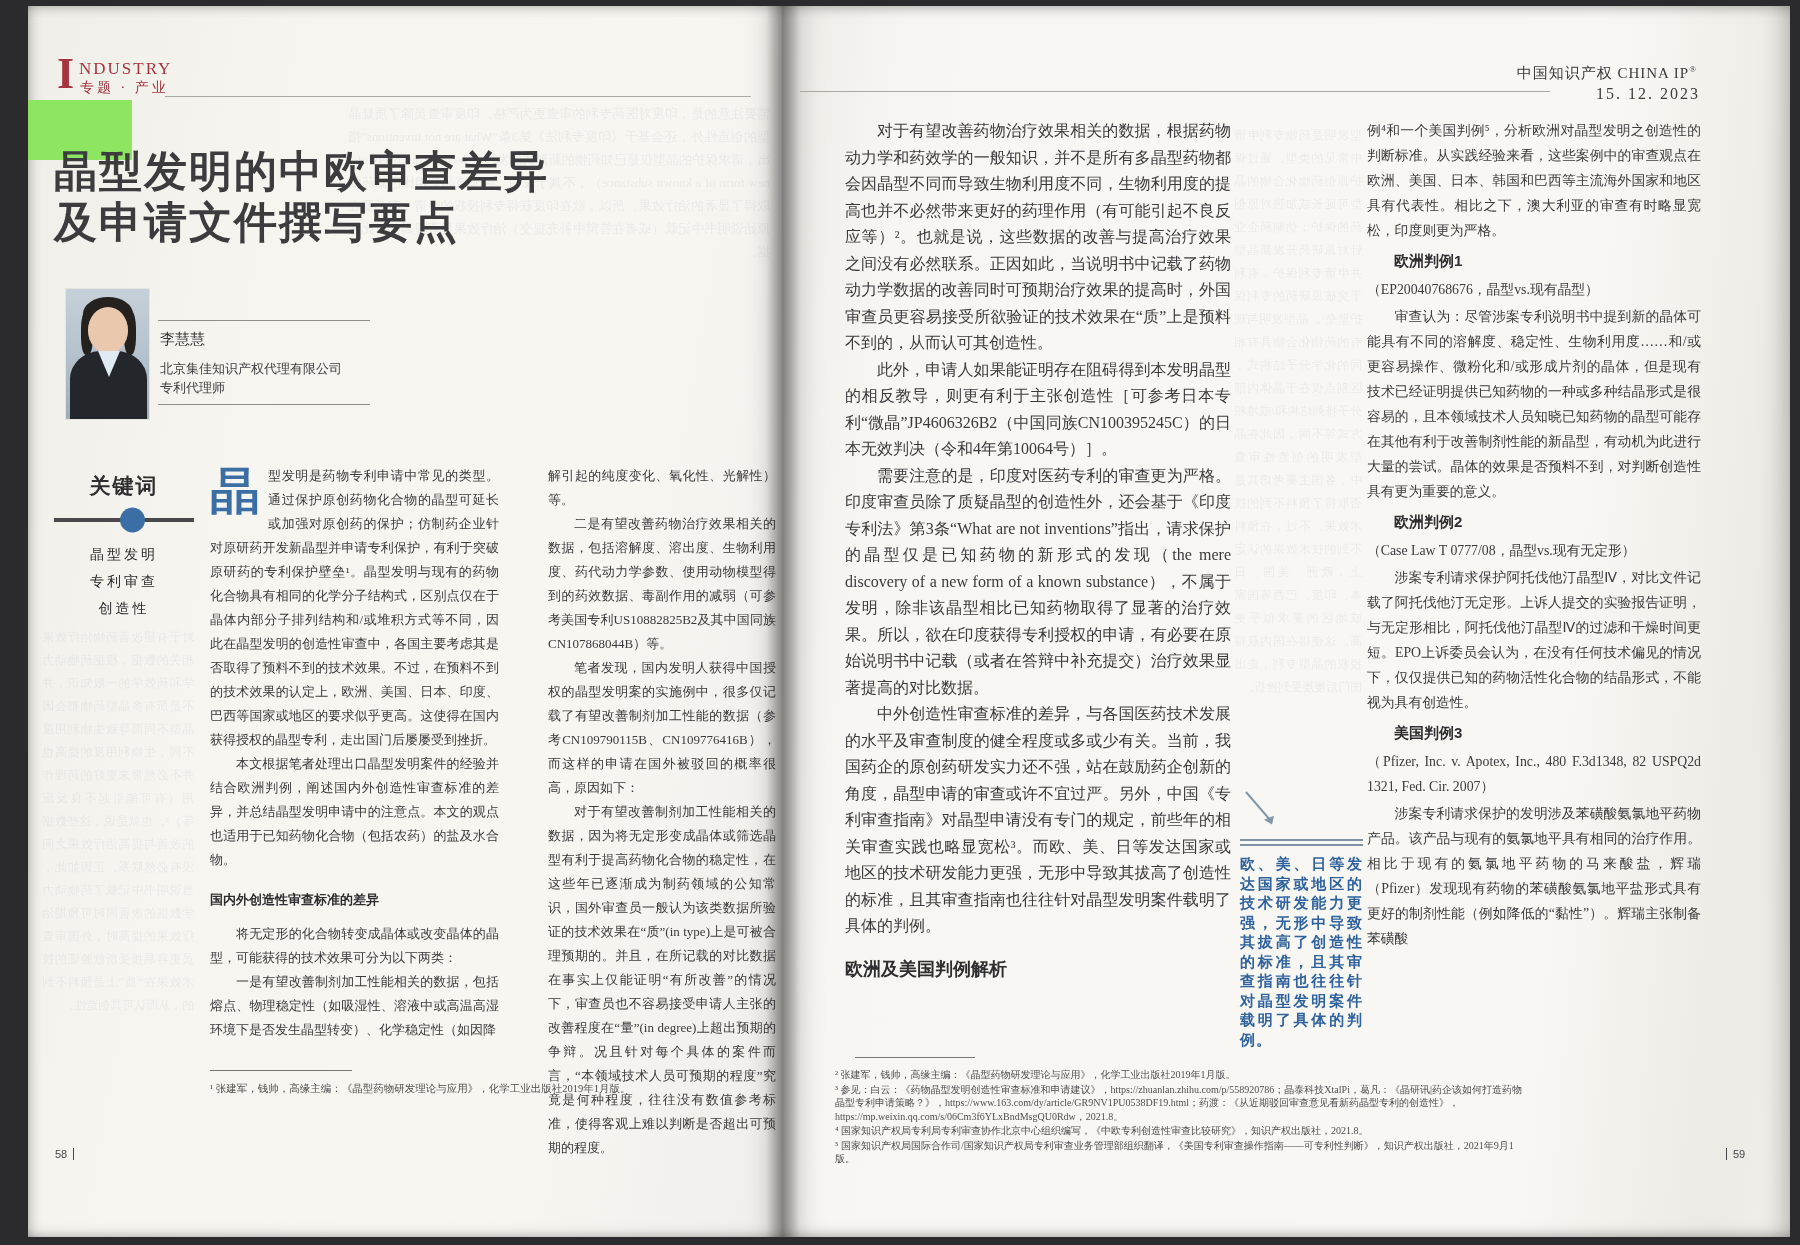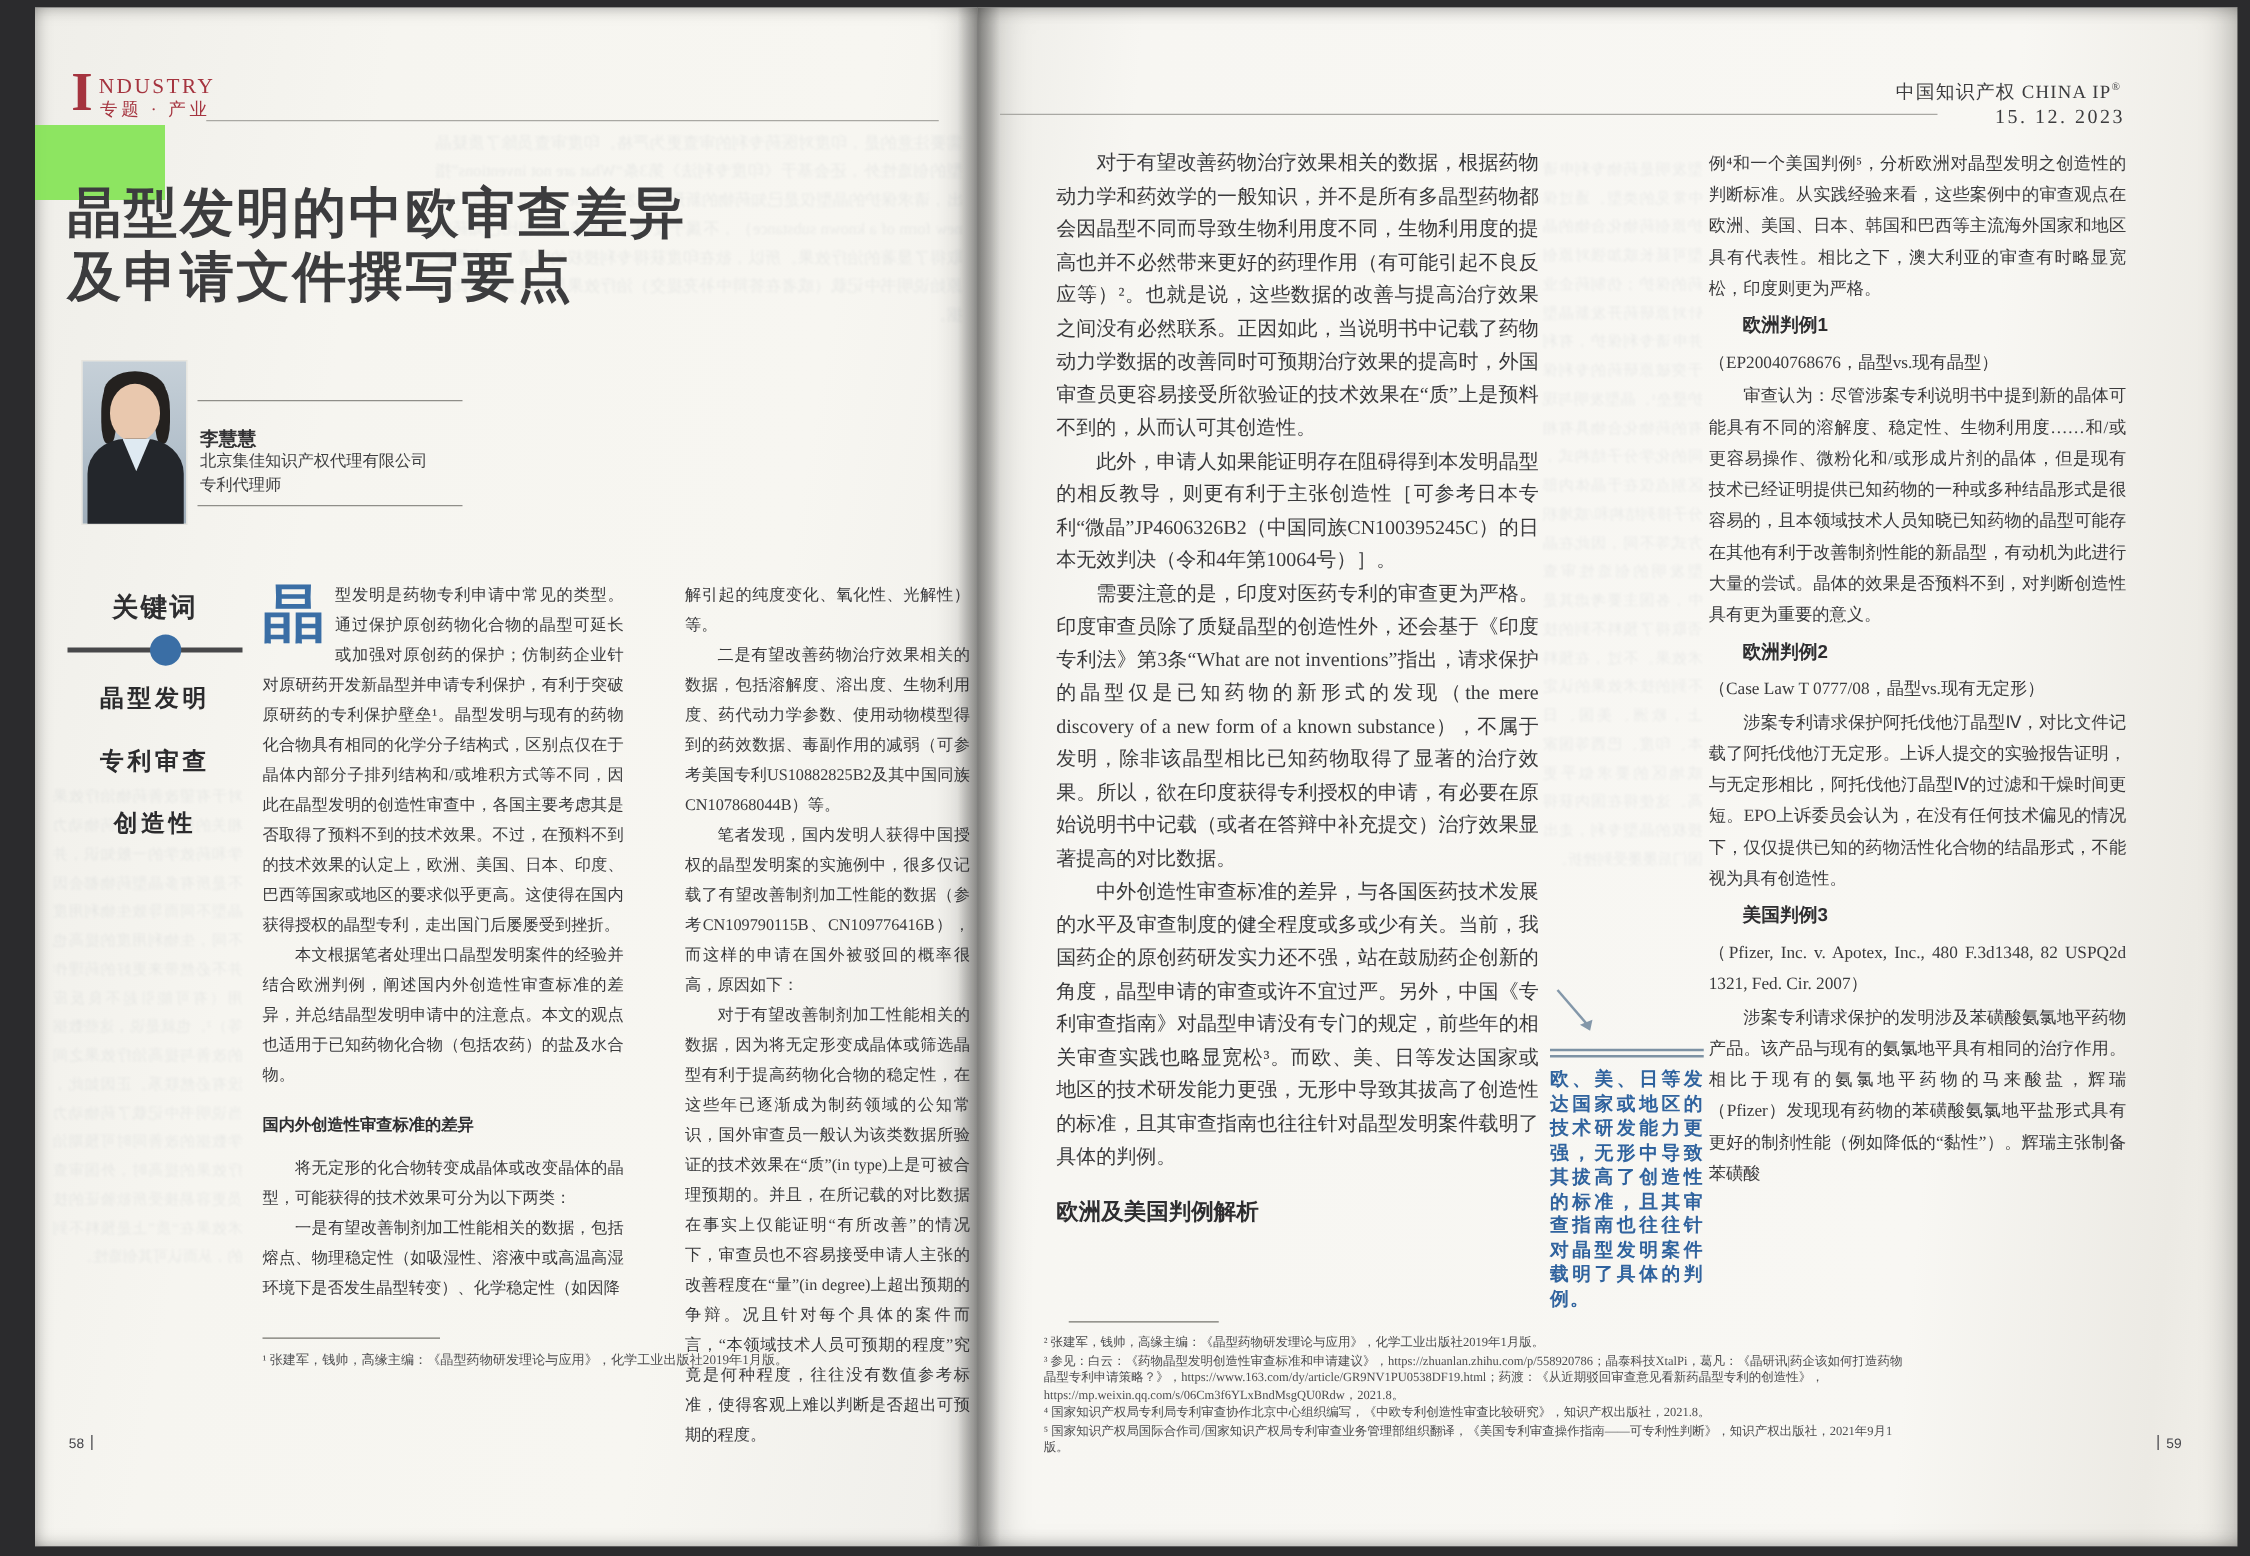--- a/index.html
+++ b/index.html
@@ -41,30 +41,30 @@
   
   .author-photo{left:37px;top:282px;width:85px;height:132px;background:linear-gradient(180deg,#c6d0d8 0%,#b3c0cb 55%,#9fadb9 100%);overflow:hidden;border:1px solid #e6e4de;}
   .ap-head{position:absolute;left:22px;top:18px;width:40px;height:46px;border-radius:50% 50% 48% 48%;background:#e9c8ae;}
   .ap-hair{position:absolute;left:17px;top:8px;width:50px;height:34px;border-radius:50% 50% 40% 40%;background:#24211f;}
   .ap-hair2{position:absolute;left:15px;top:22px;width:12px;height:44px;border-radius:40%;background:#24211f;}
   .ap-hair3{position:absolute;left:58px;top:22px;width:12px;height:44px;border-radius:40%;background:#24211f;}
   .ap-body{position:absolute;left:4px;top:62px;width:77px;height:70px;border-radius:40% 40% 0 0;background:#23262b;}
   .ap-collar{position:absolute;left:32px;top:62px;width:22px;height:26px;background:#dfeaf2;clip-path:polygon(0 0,100% 0,50% 100%);}
   .author-line{height:1px;background:#8f8e89;width:212px;left:130px;}
   .al-top{top:314px;} .al-bottom{top:398px;}
-  .author-name{left:132px;top:324px;font-size:15px;font-weight:700;color:#333335;margin-top:12px;}
+  .author-name{left:132px;top:324px;font-size:15px;font-weight:400;color:#333335;}
   .author-org{left:132px;top:354px;font-size:13px;color:#3e3e40;}
   .author-role{left:132px;top:373px;font-size:13px;color:#3e3e40;}
 
   
   .kw-box{left:20px;top:466px;width:152px;text-align:center;}
   .kw-head{font-family:"Liberation Sans",sans-serif;font-size:21px;font-weight:800;color:#2e2e30;letter-spacing:2px;}
   .kw-rule{position:relative;margin:18px 6px 24px 6px;height:4px;background:#48484a;}
   .kw-dot{position:absolute;left:50%;top:50%;transform:translate(-4px,-50%);width:25px;height:25px;border-radius:50%;background:var(--keyword-blue);}
-  .kw-item{font-size:19px;font-weight:700;letter-spacing:3px;color:#2b2b2d;margin:24px 0;}
+  .kw-item{font-size:14px;font-weight:400;letter-spacing:3px;color:#2b2b2d;margin:9px 0;}
 
   
   .lp-col1{left:182px;top:458px;width:289px;font-size:13px;line-height:24px;text-align:justify;color:var(--ink);}
   .lp-col2{left:520px;top:458px;width:228px;font-size:13px;line-height:24px;text-align:justify;color:var(--ink);}
   .para{text-indent:2em;}
   .para-cont{text-indent:0;}
   .dropcap{float:left;font-size:50px;line-height:46px;font-weight:700;color:var(--keyword-blue);padding:4px 8px 0 0;font-family:"Liberation Serif",serif;}
   .lp-h1{font-family:"Liberation Sans",sans-serif;font-size:13px;font-weight:800;color:#2e2e30;margin:16px 0 10px 0;text-indent:0;}
   .lp-fn-rule{left:182px;top:1064px;width:142px;height:1px;background:#77766f;}
   .lp-footnote{left:182px;top:1076px;width:566px;font-size:10.5px;line-height:14px;color:var(--ink-light);}

